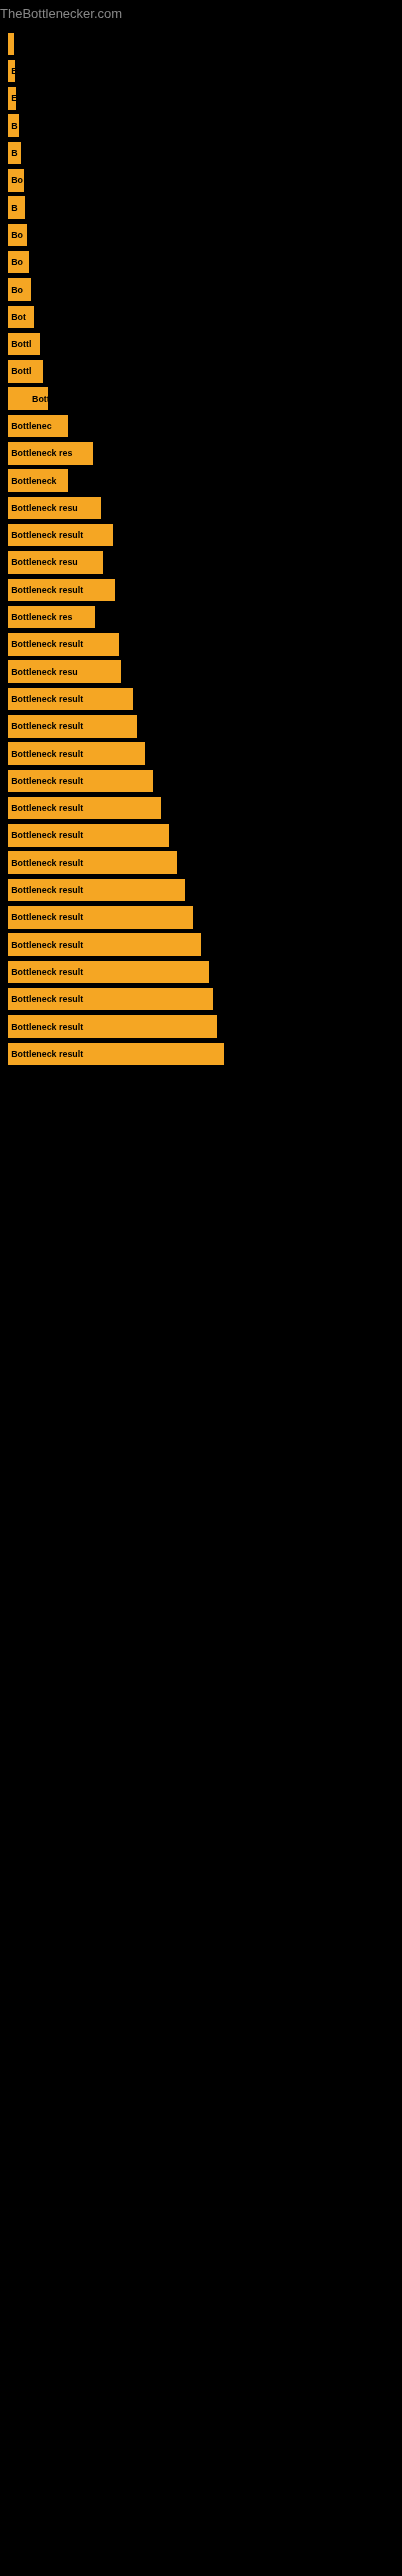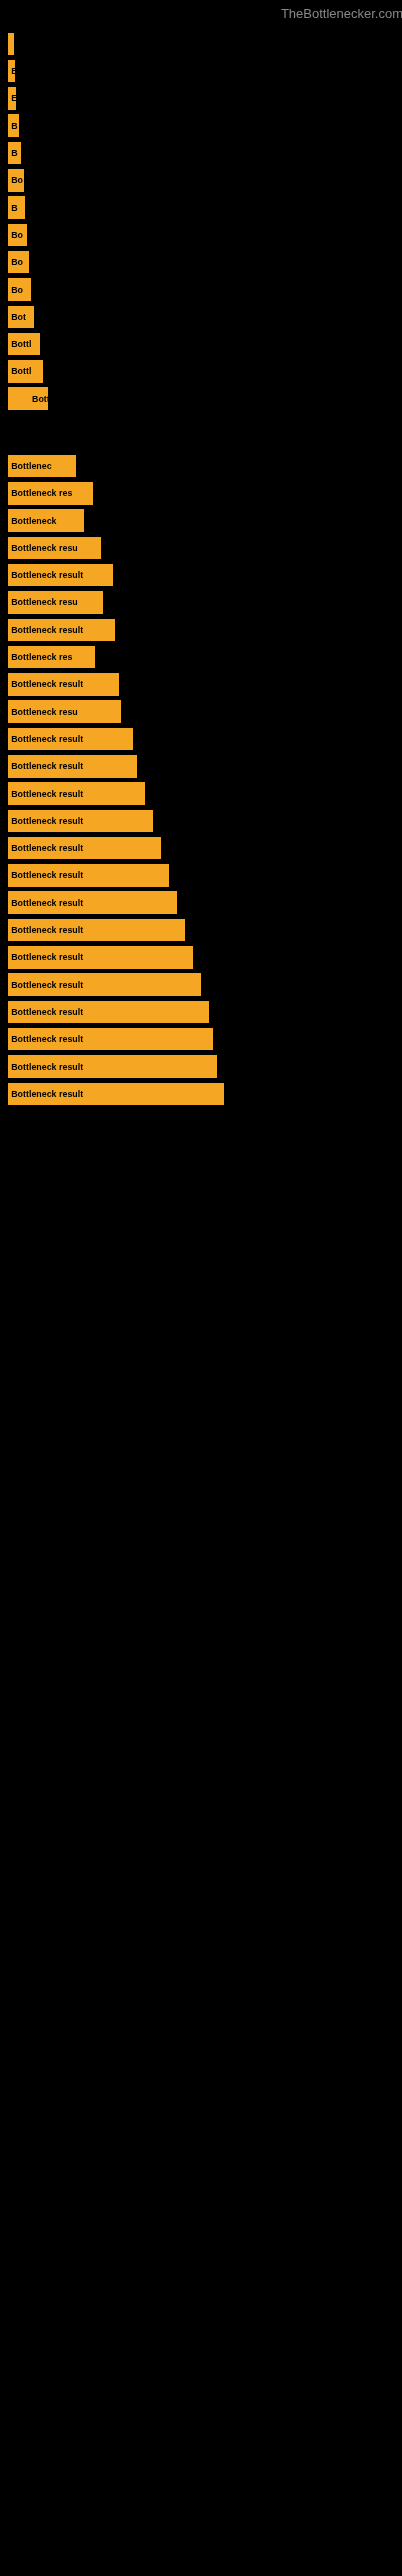--- a/index.html
+++ b/index.html
@@ -10,21 +10,21 @@
     body {
       background-color: #000;
       width: 403px;
       min-height: 2576px;
       font-family: Arial, sans-serif;
       position: relative;
     }
     .site-title {
       color: #888;
       font-size: 13px;
-      text-align: right;
+      text-align: left;
       padding: 6.4px 0 3.2px 0;
     }
     .bars-container {
       padding: 8px 0 0 8px;
       display: flex;
       flex-direction: column;
       gap: 0;
     }
     .bar-row {
       display: flex;
@@ -118,31 +118,31 @@
       <div class="bar" style="width: 35px;">
         <span class="bar-label">Bottl</span>
       </div>
     </div>
     <div class="bar-row">
       <div class="bar" style="width: 40px; padding-left: 24px;">
         <span class="bar-label">Bottle</span>
       </div>
     </div>
     <div class="bar-row">
-      <div class="bar" style="width: 68px; margin-top: 40px;">
+      <div class="bar" style="width: 60px;">
         <span class="bar-label">Bottlenec</span>
       </div>
     </div>
     <div class="bar-row">
       <div class="bar" style="width: 85px;">
         <span class="bar-label">Bottleneck res</span>
       </div>
     </div>
     <div class="bar-row">
-      <div class="bar" style="width: 76px;">
+      <div class="bar" style="width: 60px;">
         <span class="bar-label">Bottleneck</span>
       </div>
     </div>
     <div class="bar-row">
       <div class="bar" style="width: 93px;">
         <span class="bar-label">Bottleneck resu</span>
       </div>
     </div>
     <div class="bar-row">
       <div class="bar" style="width: 105px;">

